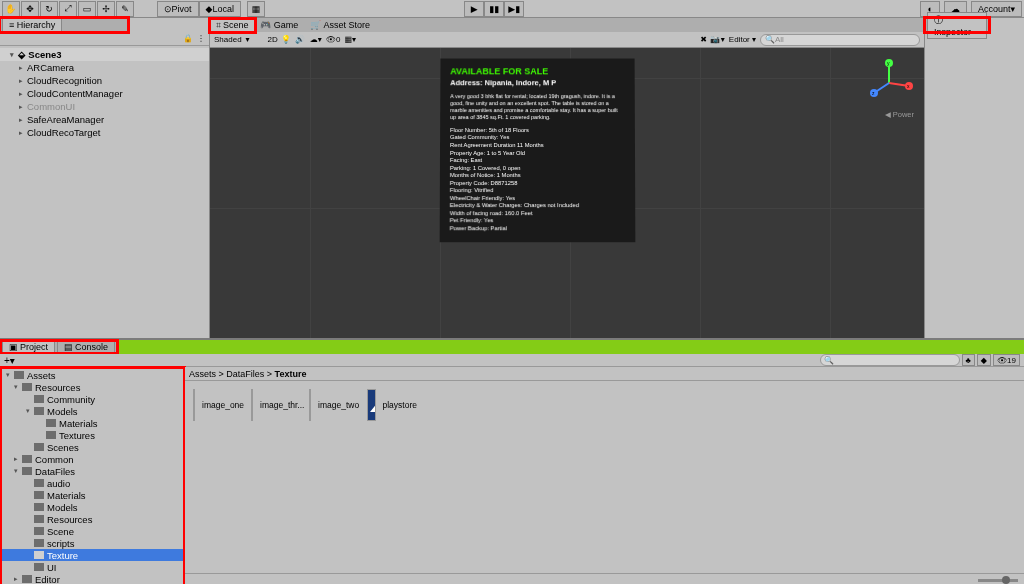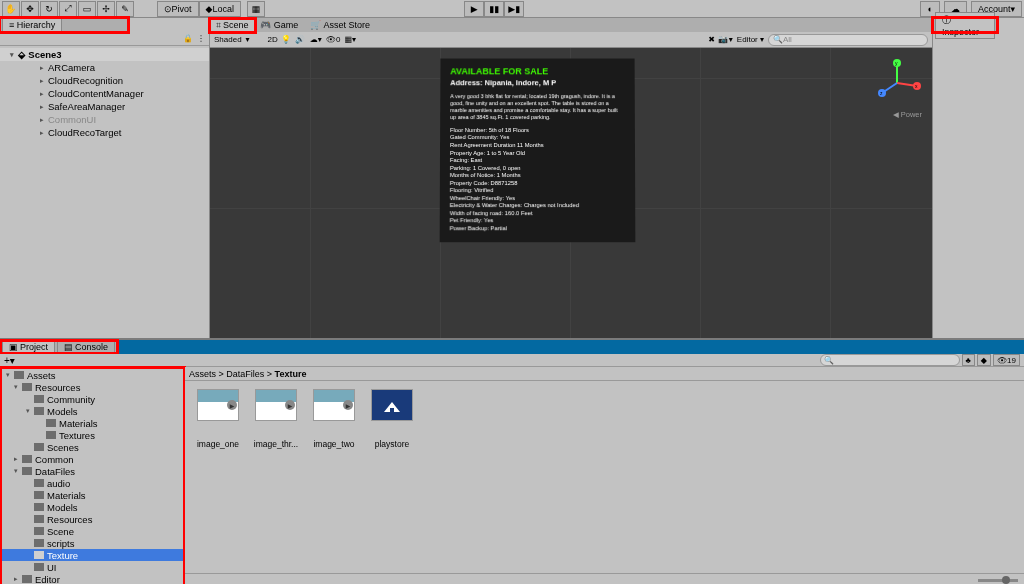--- a/index.html
+++ b/index.html
@@ -18,21 +18,21 @@
   
   
   .main-layout { display: flex; height: 320px; }
   .hierarchy-panel { width: 210px; background: #c2c2c2; display: flex; flex-direction: column; border-right: 1px solid #888; }
   .panel-tab-bar { height: 14px; background: #aeaeae; display: flex; align-items: center; font-size: 9px; padding: 0 2px; gap: 2px; }
   .panel-tab { padding: 1px 6px; background: #c2c2c2; border: 1px solid #888; }
   .highlighted { outline: 3px solid red; outline-offset: -1px; position: relative; z-index: 5; }
   .tree { padding: 2px 0; font-size: 9.5px; color: #000; }
   .tree-item { display: flex; align-items: center; padding: 0 4px 0 22px; height: 13px; cursor: pointer; }
   .tree-item.root { padding-left: 10px; font-weight: bold; }
-  .tree-item.child { padding-left: 40px; }
+  .tree-item.child { padding-left: 19px; }
   .tree-item .fold { width: 8px; font-size: 7px; color: #555; }
   .tree-item.dim { color: #888; }
   .scene-row { background: #d0d0d0; }
   
   .scene-panel { flex: 1; background: #383838; display: flex; flex-direction: column; position: relative; }
   .scene-tabs { height: 14px; background: #aeaeae; display: flex; align-items: center; font-size: 9px; }
   .scene-tabs .tab { padding: 1px 6px; display: flex; align-items: center; gap: 2px; }
   .scene-toolbar { height: 16px; background: #c2c2c2; display: flex; align-items: center; font-size: 8px; padding: 0 4px; gap: 4px; border-bottom: 1px solid #888; }
   .scene-view { flex: 1; background: #393939; position: relative; overflow: hidden; }
   .grid-lines { position: absolute; inset: 0; background-image: 
@@ -41,41 +41,41 @@
     background-size: 130px 130px; background-position: -30px 30px;
   }
   .floating-card { position: absolute; left: 230px; top: 10px; width: 195px; background: #1a1a1a; padding: 8px 10px 10px 10px; color: #fff; font-size: 6.5px; line-height: 1.3; transform: perspective(800px) rotateX(2deg); }
   .floating-card .sale { color: #3fff00; font-size: 9px; font-weight: bold; }
   .floating-card .addr { color: #fff; font-size: 7.5px; font-weight: bold; margin-bottom: 6px; }
   .floating-card .desc { font-size: 5.5px; margin-bottom: 6px; line-height: 1.25; }
   .floating-card .kv { font-size: 5.8px; }
   .gizmo { position: absolute; right: 10px; top: 10px; width: 50px; height: 50px; }
   .persp { position: absolute; right: 10px; top: 62px; color: #999; font-size: 7.5px; }
   
-  .inspector-panel { width: 92px; background: #c2c2c2; border-left: 1px solid #888; }
-  
-  
-  .bottom-panel { height: 246px; display: flex; flex-direction: column; background: #0369a1; border-top: 2px solid #7b7b7b; }
+  .inspector-panel { width: 100px; background: #c2c2c2; border-left: 1px solid #888; }
+  
+  
+  .bottom-panel { height: 246px; display: flex; flex-direction: column; background: #84cc16; border-top: 2px solid #7b7b7b; }
   .bottom-tabs { height: 14px; background: #aeaeae; display: flex; align-items: center; font-size: 9px; padding: 0 2px; gap: 2px; }
   .bottom-body { flex: 1; display: flex; }
   .project-tree { width: 185px; background: #c2c2c2; border-right: 1px solid #888; font-size: 9.5px; padding: 2px 0; overflow: hidden; }
   .project-tree .pt-item { display: flex; align-items: center; height: 12px; padding-left: 6px; }
   .project-tree .pt-item .fold-icon { width: 8px; font-size: 7px; color: #555; }
   .project-tree .pt-item .folder-icon { width: 10px; height: 8px; background: #6d6d6d; margin-right: 3px; }
   .project-tree .lvl1 { padding-left: 14px; }
   .project-tree .lvl2 { padding-left: 26px; }
   .project-tree .lvl3 { padding-left: 38px; }
   .project-tree .sel { background: #3e7ade; color: #fff; }
   .project-tree .sel .folder-icon { background: #d0d0d0; }
   .highlight-box-1 { outline: 3px solid red; outline-offset: -2px; }
   
   .project-content { flex: 1; display: flex; flex-direction: column; background: #c2c2c2; }
   .breadcrumb { height: 14px; background: #c2c2c2; border-bottom: 1px solid #999; display: flex; align-items: center; font-size: 9px; padding: 0 4px; }
   .thumbs { flex: 1; display: flex; gap: 8px; padding: 8px; align-items: flex-start; }
-  .thumb { width: 50px; display: flex; flex-direction: column; align-items: center; gap: 18px; }
+  .thumb { width: 50px; display: flex; flex-direction: row; align-items: center; gap: 7px; }
   .thumb .pic { width: 42px; height: 32px; background: #fff; border: 1px solid #999; position: relative; overflow: hidden; }
   .thumb .pic.house { background: linear-gradient(#7ab 40%, #fff 40%); }
   .thumb .pic.blue { background: #193a7a; display:flex; align-items:center; justify-content:center; }
   .thumb .pic .play-overlay { position: absolute; right: 1px; top: 50%; transform: translateY(-50%); width: 10px; height: 10px; background: #888; border-radius: 50%; display: flex; align-items: center; justify-content: center; color: #333; font-size: 6px; }
   .thumb .lbl { font-size: 8.5px; color: #000; text-align: center; }
   .project-footer { height: 14px; background: #c2c2c2; border-top: 1px solid #999; display: flex; align-items: center; justify-content: flex-end; padding: 0 6px; }
   .slider-dot { width: 40px; height: 3px; background: #888; position: relative; }
   .slider-dot::after { content: ""; position: absolute; right: 8px; top: -3px; width: 8px; height: 8px; border-radius: 50%; background: #666; }
 
   .proj-top-right { margin-left: auto; display:flex; gap:2px; font-size:8px; align-items:center;}
@@ -137,27 +137,27 @@
           <span>ARCamera</span>
         </div>
       <div class="tree-item child">
           <span class="fold fold-t"></span>
           <span>CloudRecognition</span>
         </div>
       <div class="tree-item child">
           <span class="fold fold-t"></span>
           <span>CloudContentManager</span>
         </div>
+      <div class="tree-item child dim">
+          <span class="fold fold-t"></span>
+          <span>CommonUI</span>
+        </div>
       <div class="tree-item child">
           <span class="fold fold-t"></span>
           <span>SafeAreaManager</span>
-        </div>
-      <div class="tree-item child dim">
-          <span class="fold fold-t"></span>
-          <span>CommonUI</span>
         </div>
       <div class="tree-item child">
           <span class="fold fold-t"></span>
           <span>CloudRecoTarget</span>
         </div>
     </div>
   </div>
 
   <div class="scene-panel">
     <div class="scene-tabs">

